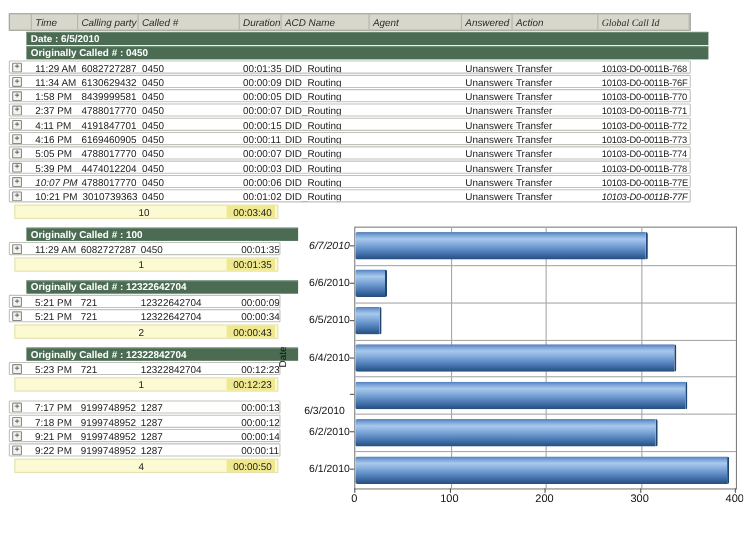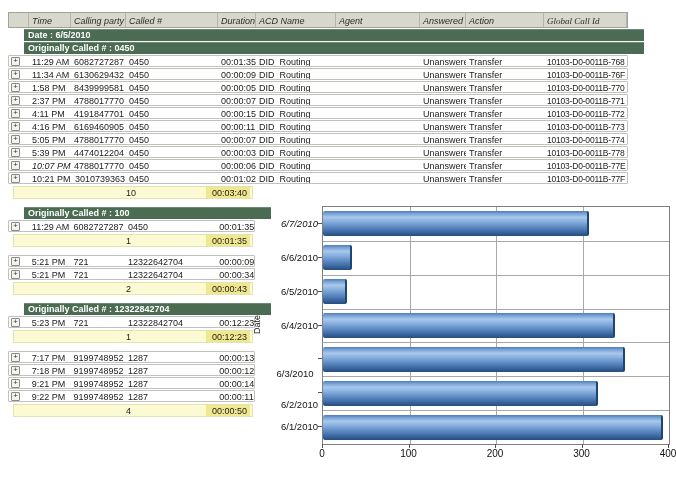--- a/index.html
+++ b/index.html
@@ -201,21 +201,21 @@
             <button class="expbtn">+</button>
           </div>
           <div class="cell" style="width: 42px;">10:21 PM</div>
           <div class="cell" style="width: 55px; text-align: center;">3010739363</div>
           <div class="cell" style="width: 92px;">0450</div>
           <div class="cell c-dur" style="width: 38px;">00:01:02</div>
           <div class="cell" style="width: 80px;">DID_Routing</div>
           <div class="cell" style="width: 84px;"></div>
           <div class="cell" style="width: 46px;">Unanswered</div>
           <div class="cell" style="width: 78px;">Transfer</div>
-          <div class="cell c-gid" style="flex: 1 1 0%;">10103-D0-0011B-77F</div>
+          <div class="cell c-gid" style="flex: 1 1 0%; font-style: italic;">10103-D0-0011B-77F</div>
         </div>
         <div class="summary hatch">
           <div class="s-count">10</div>
           <div class="s-dur">00:03:40</div>
         </div>
       </div>
       <div class="group">
         <div class="greenbar hatch narrow">Originally Called # : 100</div>
         <div class="row narrow">
           <div class="cell c-exp" style="width: 20px;">
@@ -225,20 +225,21 @@
           <div class="cell" style="width: 55px;">6082727287</div>
           <div class="cell" style="width: 92px;">0450</div>
           <div class="cell c-dur" style="width: 38px;">00:01:35</div>
         </div>
         <div class="summary hatch">
           <div class="s-count">1</div>
           <div class="s-dur">00:01:35</div>
         </div>
       </div>
       <div class="group">
+        <div class="greenbar hatch narrow">Originally Called # : 12322642704</div>
         <div class="row narrow">
           <div class="cell c-exp" style="width: 20px;">
             <button class="expbtn">+</button>
           </div>
           <div class="cell" style="width: 42px;">5:21 PM</div>
           <div class="cell" style="width: 55px;">721</div>
           <div class="cell" style="width: 92px;">12322642704</div>
           <div class="cell c-dur" style="width: 38px;">00:00:09</div>
         </div>
         <div class="row narrow">
@@ -353,21 +354,21 @@
   <div class="ytick-label" style="top: 21.9286px; font-style: italic;">6/7/2010</div>
       <div class="ytick" style="top: 26.9286px;"></div>
       <div class="ytick-label" style="top: 55.7857px;">6/6/2010</div>
       <div class="ytick" style="top: 60.7857px;"></div>
       <div class="ytick-label" style="top: 89.6429px;">6/5/2010</div>
       <div class="ytick" style="top: 94.6429px;"></div>
       <div class="ytick-label" style="top: 123.5px; text-align: right;">6/4/2010</div>
       <div class="ytick" style="top: 128.5px;"></div>
       <div class="ytick-label" style="top: 172px; text-align: center;">6/3/2010</div>
       <div class="ytick" style="top: 162.357px;"></div>
-      <div class="ytick-label" style="top: 191.214px; margin-top: 12px;">6/2/2010</div>
+      <div class="ytick-label" style="top: 191.214px;">6/2/2010</div>
       <div class="ytick" style="top: 196.214px;"></div>
       <div class="ytick-label" style="top: 225.071px;">6/1/2010</div>
       <div class="ytick" style="top: 230.071px;"></div>
       <div class="xtick" style="left: 72px;"></div>
       <div class="xtick-label" style="left: 72px;">0</div>
       <div class="xtick" style="left: 158.5px;"></div>
       <div class="xtick-label" style="left: 158.5px;">100</div>
       <div class="xtick" style="left: 245px;"></div>
       <div class="xtick-label" style="left: 245px;">200</div>
       <div class="xtick" style="left: 331.5px;"></div>

